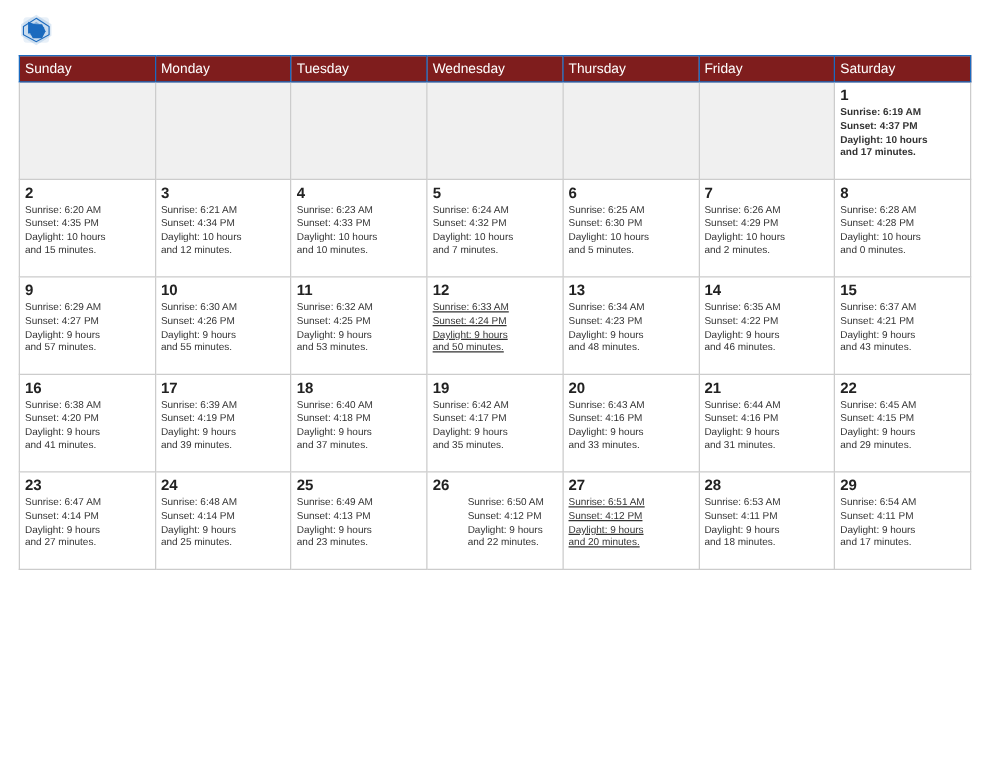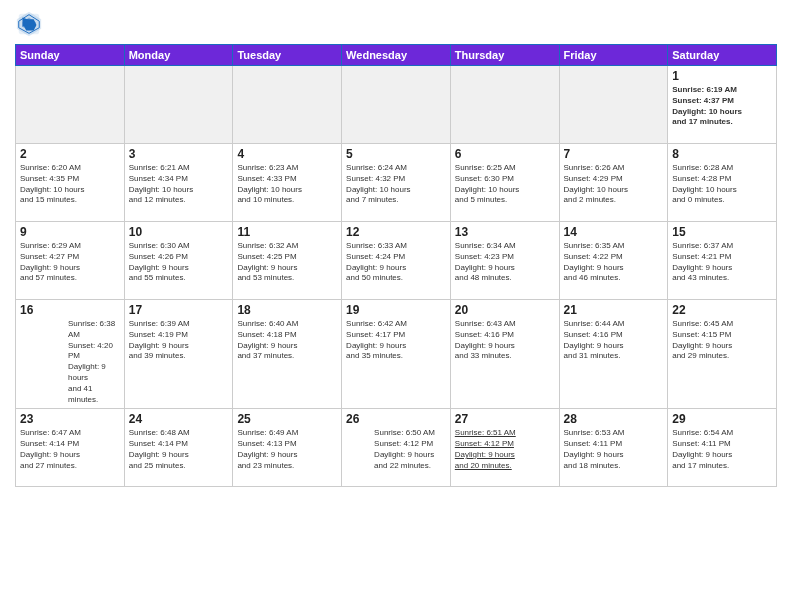--- a/index.html
+++ b/index.html
@@ -53,24 +53,24 @@
     .location-title {
       font-size: 14px;
       color: #555;
     }
     .calendar {
       width: 100%;
       border-collapse: collapse;
       table-layout: fixed;
     }
     .calendar th {
-      background: #6d28d9;
+      background: #7f1d1d;
       color: #fff;
       font-size: 11px;
-      font-weight: bold;
+      font-weight: normal;
       padding: 4px 4px;
       text-align: left;
       border: 1px solid #1a6abf;
     }
     .calendar td {
       border: 1px solid #ccc;
       vertical-align: top;
       padding: 3px 4px;
       font-size: 8.5px;
       color: #333;
@@ -218,21 +218,21 @@
           </td>
           <td>
             <span class="day-number">11</span>
             <div class="day-info" style="white-space: pre-line;">Sunrise: 6:32 AM
 Sunset: 4:25 PM
 Daylight: 9 hours
 and 53 minutes.</div>
           </td>
           <td>
             <span class="day-number">12</span>
-            <div class="day-info" style="white-space: pre-line;">Sunrise: 6:33 AM
+            <div class="day-info" style="white-space: pre-line; text-decoration: underline;">Sunrise: 6:33 AM
 Sunset: 4:24 PM
 Daylight: 9 hours
 and 50 minutes.</div>
           </td>
           <td>
             <span class="day-number">13</span>
             <div class="day-info" style="white-space: pre-line;">Sunrise: 6:34 AM
 Sunset: 4:23 PM
 Daylight: 9 hours
 and 48 minutes.</div>
@@ -248,21 +248,21 @@
             <span class="day-number">15</span>
             <div class="day-info" style="white-space: pre-line;">Sunrise: 6:37 AM
 Sunset: 4:21 PM
 Daylight: 9 hours
 and 43 minutes.</div>
           </td>
         </tr>
         <tr>
           <td>
             <span class="day-number">16</span>
-            <div class="day-info" style="white-space: pre-line; margin-left: 48px;">Sunrise: 6:38 AM
+            <div class="day-info" style="white-space: pre-line;">Sunrise: 6:38 AM
 Sunset: 4:20 PM
 Daylight: 9 hours
 and 41 minutes.</div>
           </td>
           <td>
             <span class="day-number">17</span>
             <div class="day-info" style="white-space: pre-line;">Sunrise: 6:39 AM
 Sunset: 4:19 PM
 Daylight: 9 hours
 and 39 minutes.</div>

